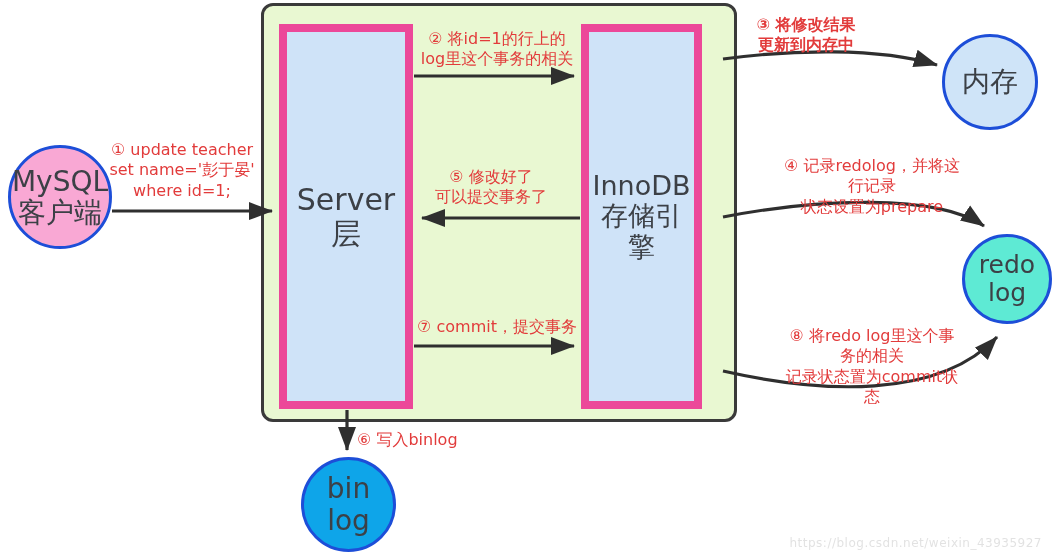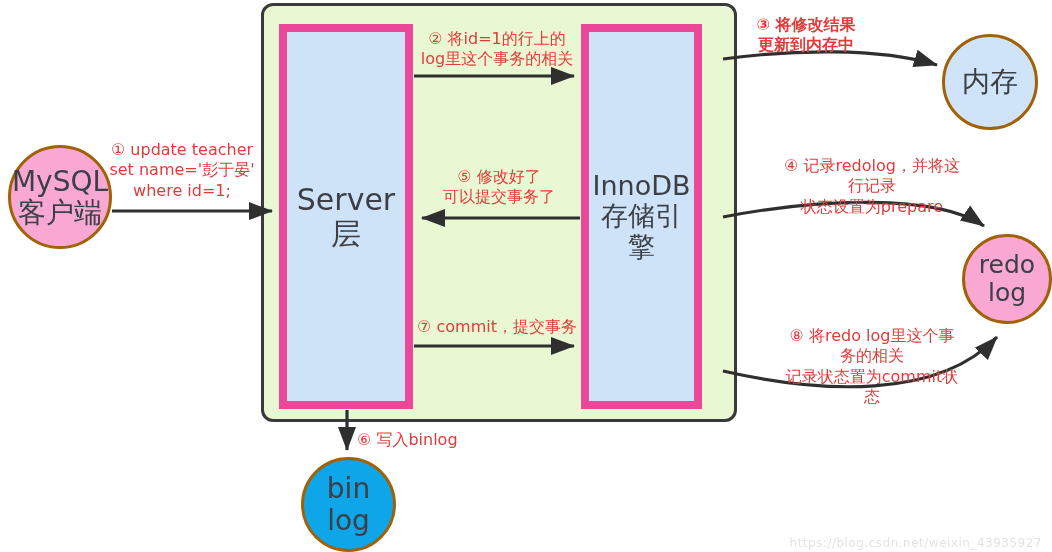--- a/index.html
+++ b/index.html
@@ -15,21 +15,21 @@
     position:absolute;
     display:flex;align-items:center;justify-content:center;
     text-align:center;
     color:#3c4046;
     white-space:pre-line;
     box-sizing:border-box;
     line-height:1.12;
   }
   .circle{
     border-radius:50%;
-    border:3px solid #a16207;
+    border:3px solid #1d4ed8;
   }
   .rect{
     border:8px solid #ec4899;
     background:#cfe3f8;
   }
   .container-box{
     position:absolute;
     border:3px solid #3a3a3a;
     border-radius:12px;
     background:#e9f8d2;
@@ -50,27 +50,27 @@
     position:absolute;
     right:10px;bottom:2px;
     font-size:12px;
     color:rgba(190,190,190,0.45);
     letter-spacing:0.5px;
   }
   .mysql-client{left:8px;top:145px;width:104px;height:104px;background:#f9a8d4;font-size:28px;}
   .server-box{left:279px;top:24px;width:134px;height:385px;font-size:30px;}
   .innodb-box{left:581px;top:24px;width:121px;height:385px;font-size:27px;white-space:pre-line;}
   .memory-circle{left:942px;top:34px;width:96px;height:96px;background:#cfe4f8;font-size:28px;}
-  .redo-circle{left:962px;top:234px;width:90px;height:90px;background:#f9a8d4;font-size:25px;}
+  .redo-circle{left:962px;top:234px;width:90px;height:90px;background:#5eead4;font-size:25px;}
   .binlog-circle{left:301px;top:457px;width:95px;height:95px;background:#0ea5e9;font-size:28px;}
   .lbl-step1{left:182px;top:140px;}
   .lbl-step2{left:497px;top:29px;}
   .lbl-step3{left:806px;top:15px;font-weight:bold;}
   .lbl-step4{left:872px;top:156px;}
-  .lbl-step5{left:491px;top:167px;margin-left:8px;}
+  .lbl-step5{left:491px;top:167px;}
   .lbl-step6{left:357px;top:430px;}
   .lbl-step7{left:497px;top:317px;}
   .lbl-step8{left:872px;top:326px;}
 </style>
 </head>
 <body>
 
 <div class="canvas">
 
   <div class="container-box" style="left:261px;top:3px;width:476px;height:419px;"></div>

